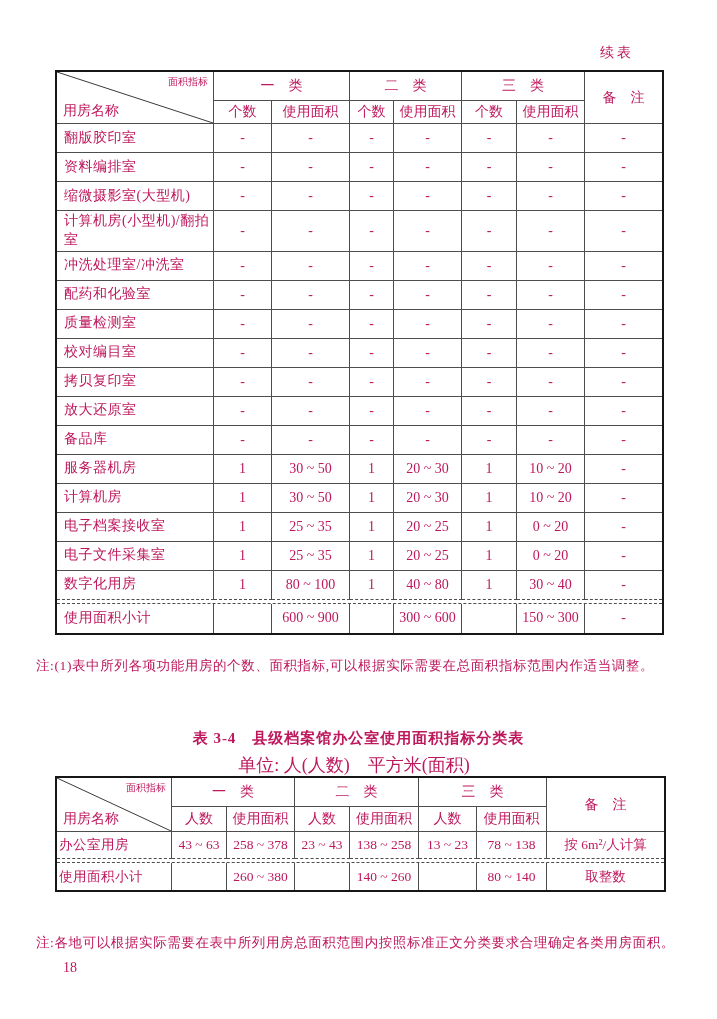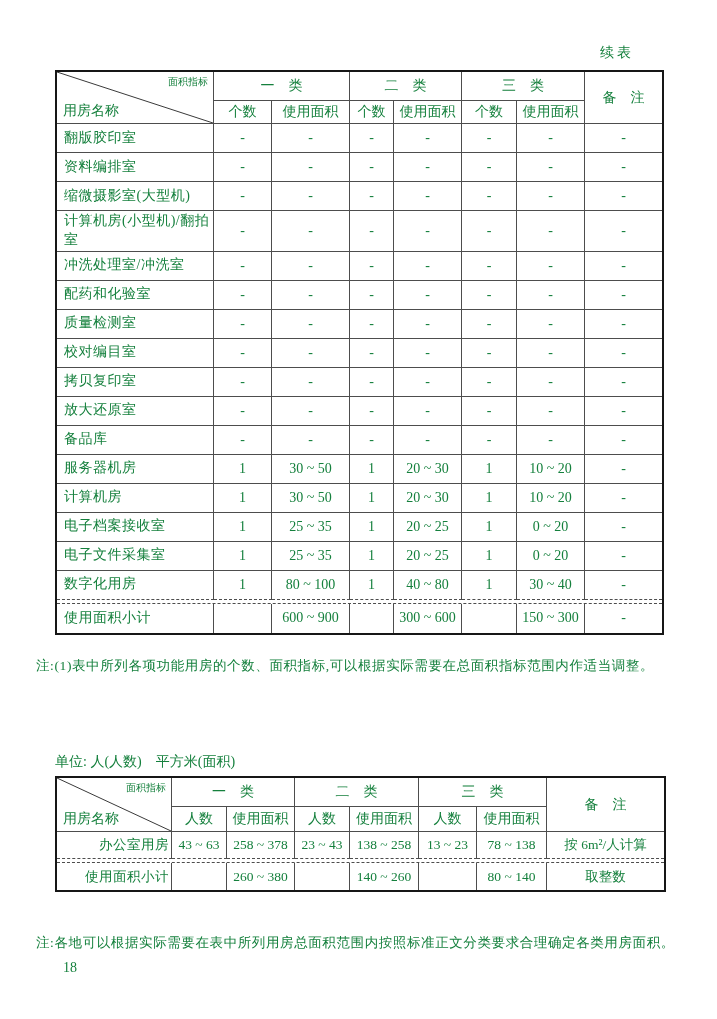--- a/index.html
+++ b/index.html
@@ -1,18 +1,18 @@
 <!DOCTYPE html>
 <html><head>
 <meta charset="utf-8">
 <style>
   html,body{margin:0;padding:0;background:#e8e8e8;}
   #page{
     position:relative;width:717px;height:1019px;background:#ffffff;
-    font-family:"Liberation Serif","DejaVu Serif",serif;color:#15803d;
+    font-family:"Liberation Serif","DejaVu Serif",serif;color:#be185d;
     margin:0 auto;overflow:hidden;
   }
   .continued{position:absolute;left:600px;top:44px;font-size:14px;letter-spacing:3px;}
 
   table.sheet{
     border-collapse:separate;border-spacing:0;table-layout:fixed;
     border:2px solid #161616;
   }
   table.sheet th, table.sheet td{
     border-right:1px solid #4d4d4d;border-bottom:1px solid #4d4d4d;
@@ -25,21 +25,21 @@
   .t1 tbody tr{height:29px;margin-top:44px;}
   .t2 tbody tr{height:27px;}
   table.sheet .th-remark{border-right:none;}
   table.sheet tbody td:last-child{border-right:none;}
   table.sheet tbody tr:last-child td{border-bottom:none;}
 
   .t1{position:absolute;left:55px;top:70px;width:607px;}
   .t2{position:absolute;left:55px;top:776px;width:607px;}
 
   .t1 td.row-label{text-align:left;padding-left:7px;letter-spacing:0.5px;line-height:1.35;}
-  .t2 td.row-label{text-align:right;letter-spacing:0.5px;}
+  .t2 td.row-label{text-align:left;letter-spacing:0.5px;}
   .t2 tbody td{font-size:13.5px;}
 
   
   th.diag{position:relative;padding:0;}
   th.diag svg{position:absolute;left:0;top:0;width:100%;height:100%;display:block;}
   th.diag .diag-top{position:absolute;top:3px;right:5px;font-size:10px;}
   th.diag .diag-bottom{position:absolute;bottom:3px;left:6px;font-size:14px;}
 
   
   table.sheet tbody tr.pre-sep td{border-bottom:1px dashed #4d4d4d;}
@@ -48,21 +48,21 @@
     height:3px;padding:0;line-height:0;
     border-right:none;border-bottom:1px dashed #4d4d4d;
   }
 
   .note{position:absolute;font-size:13.5px;letter-spacing:0.6px;line-height:21px;}
   .note-block-1{left:36px;top:655px;width:654px;}
   .note-line-2{margin-left:26px;}
   .note-block-2{left:36px;top:932px;width:656px;line-height:22px;text-align:justify;}
   .tbl-title{position:absolute;left:55px;top:729px;width:607px;text-align:center;
              font-weight:bold;font-size:15px;letter-spacing:1px;}
-  .unit-line{position:absolute;left:55px;top:753px;width:598px;text-align:left;font-size:14px;}
+  .unit-line{position:absolute;left:55px;top:753px;width:598px;text-align:center;font-size:18px;}
   .page-number{position:absolute;left:63px;top:960px;font-size:14px;}
 </style>
 </head>
 <body>
 
 <div id="page">
 
   <div class="continued">续表</div>
 
   <table class="sheet t1">
@@ -273,20 +273,21 @@
           <td>150 ~ 300</td>
           <td>-</td>
         </tr>
       </tbody>
   </table>
 
   <div class="note note-block-1">
     <div class="note-line-1">注:(1)表中所列各项功能用房的个数、面积指标,可以根据实际需要在总面积指标范围内作适当调整。</div>
   </div>
 
+  <div class="tbl-title">表 3-4　县级档案馆办公室使用面积指标分类表</div>
   <div class="unit-line">单位: 人(人数)　平方米(面积)</div>
 
   <table class="sheet t2">
     <colgroup>
       <col style="width:115px">
         <col style="width:55px">
         <col style="width:68px">
       <col style="width:55px">
         <col style="width:69px">
         <col style="width:58px">

